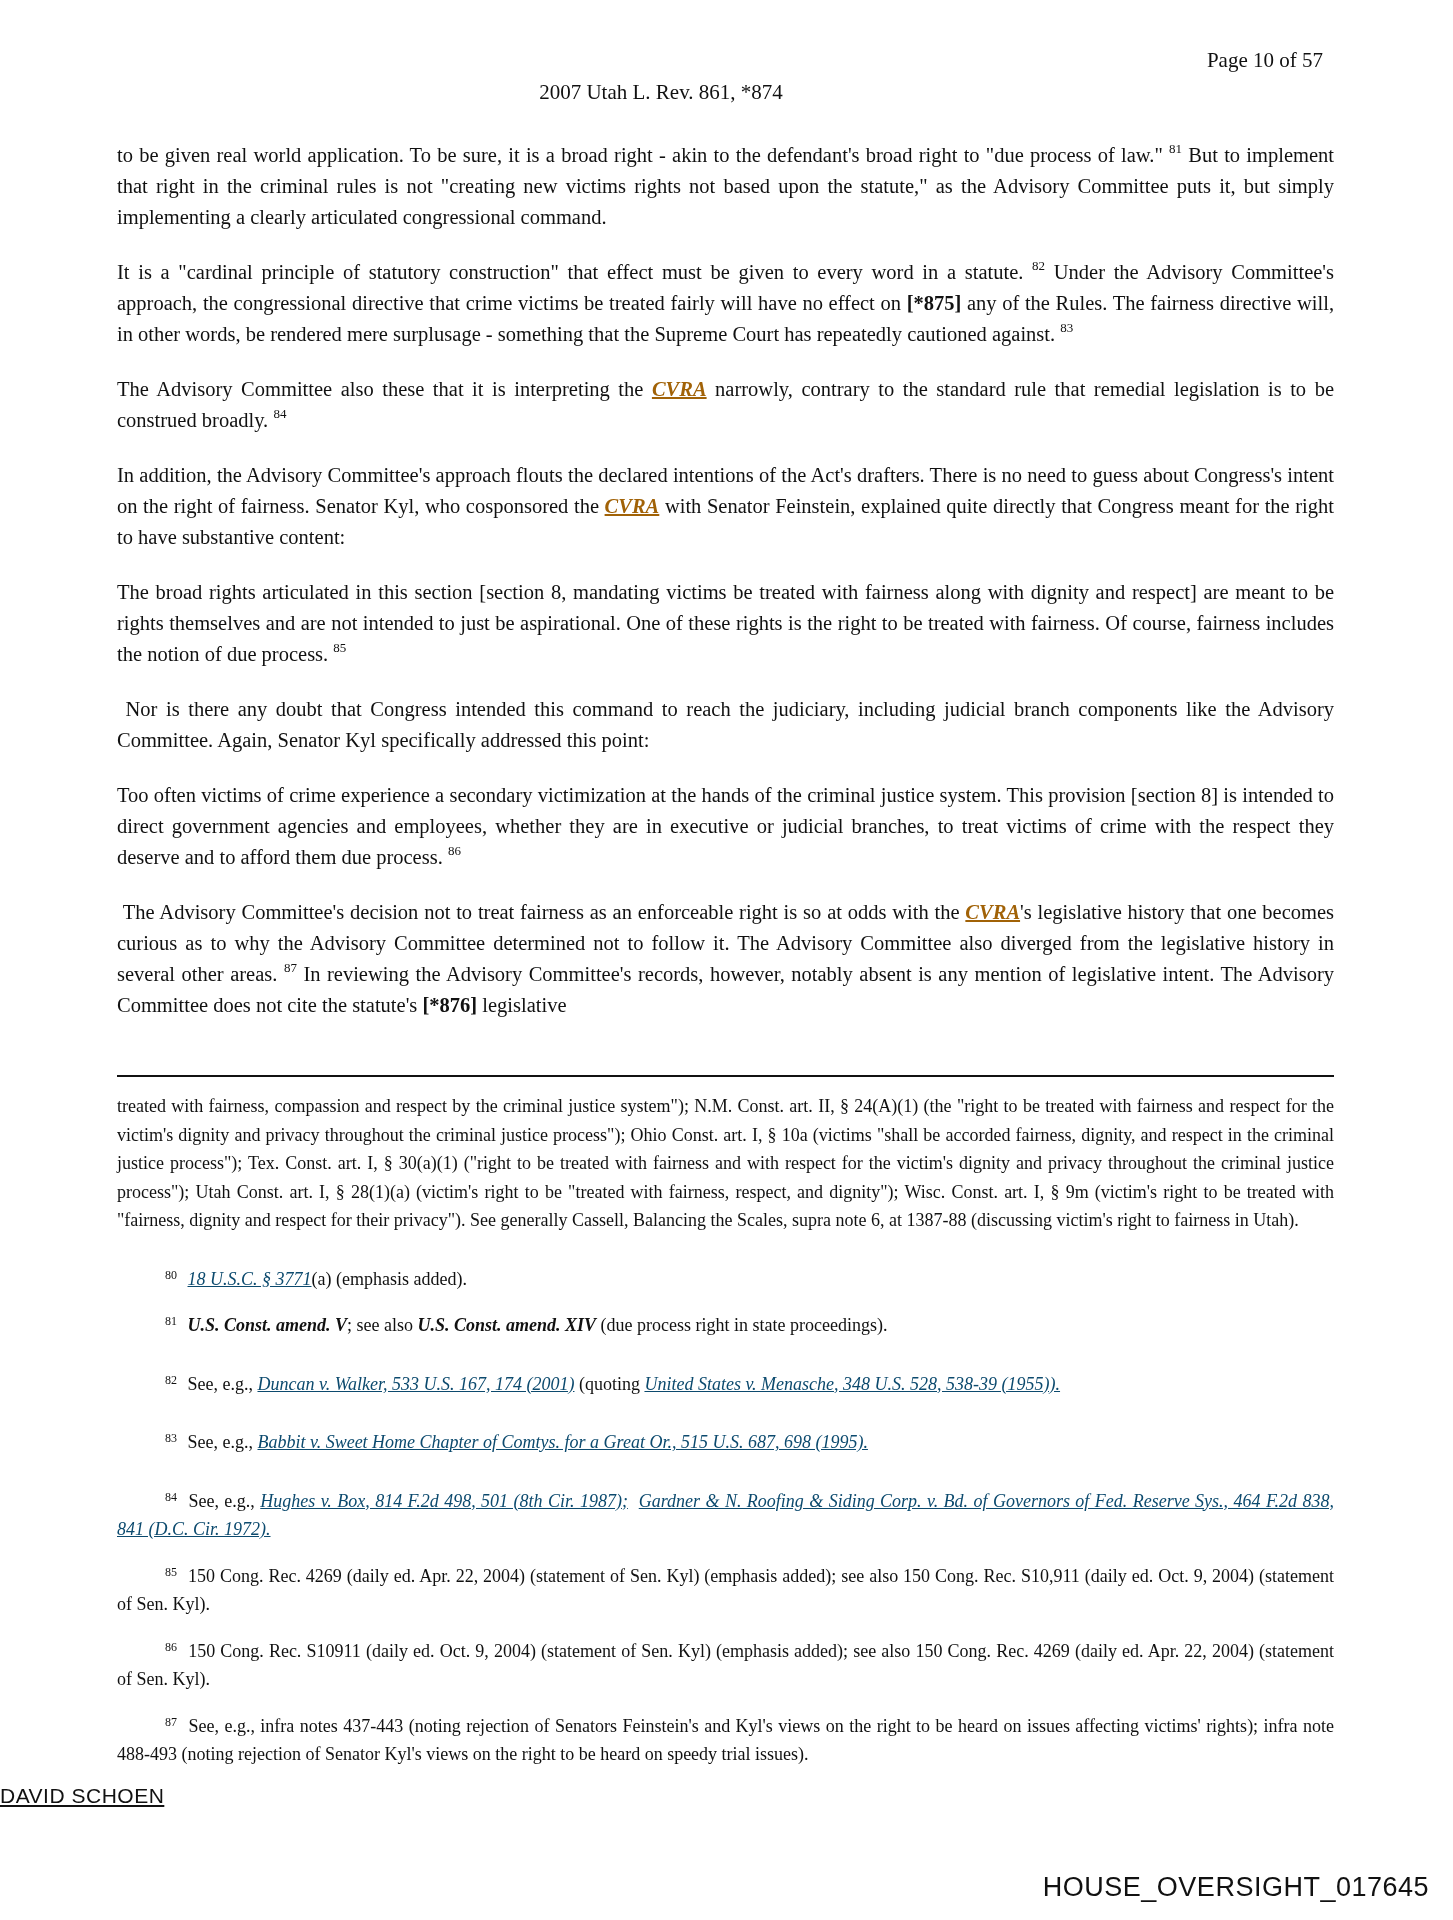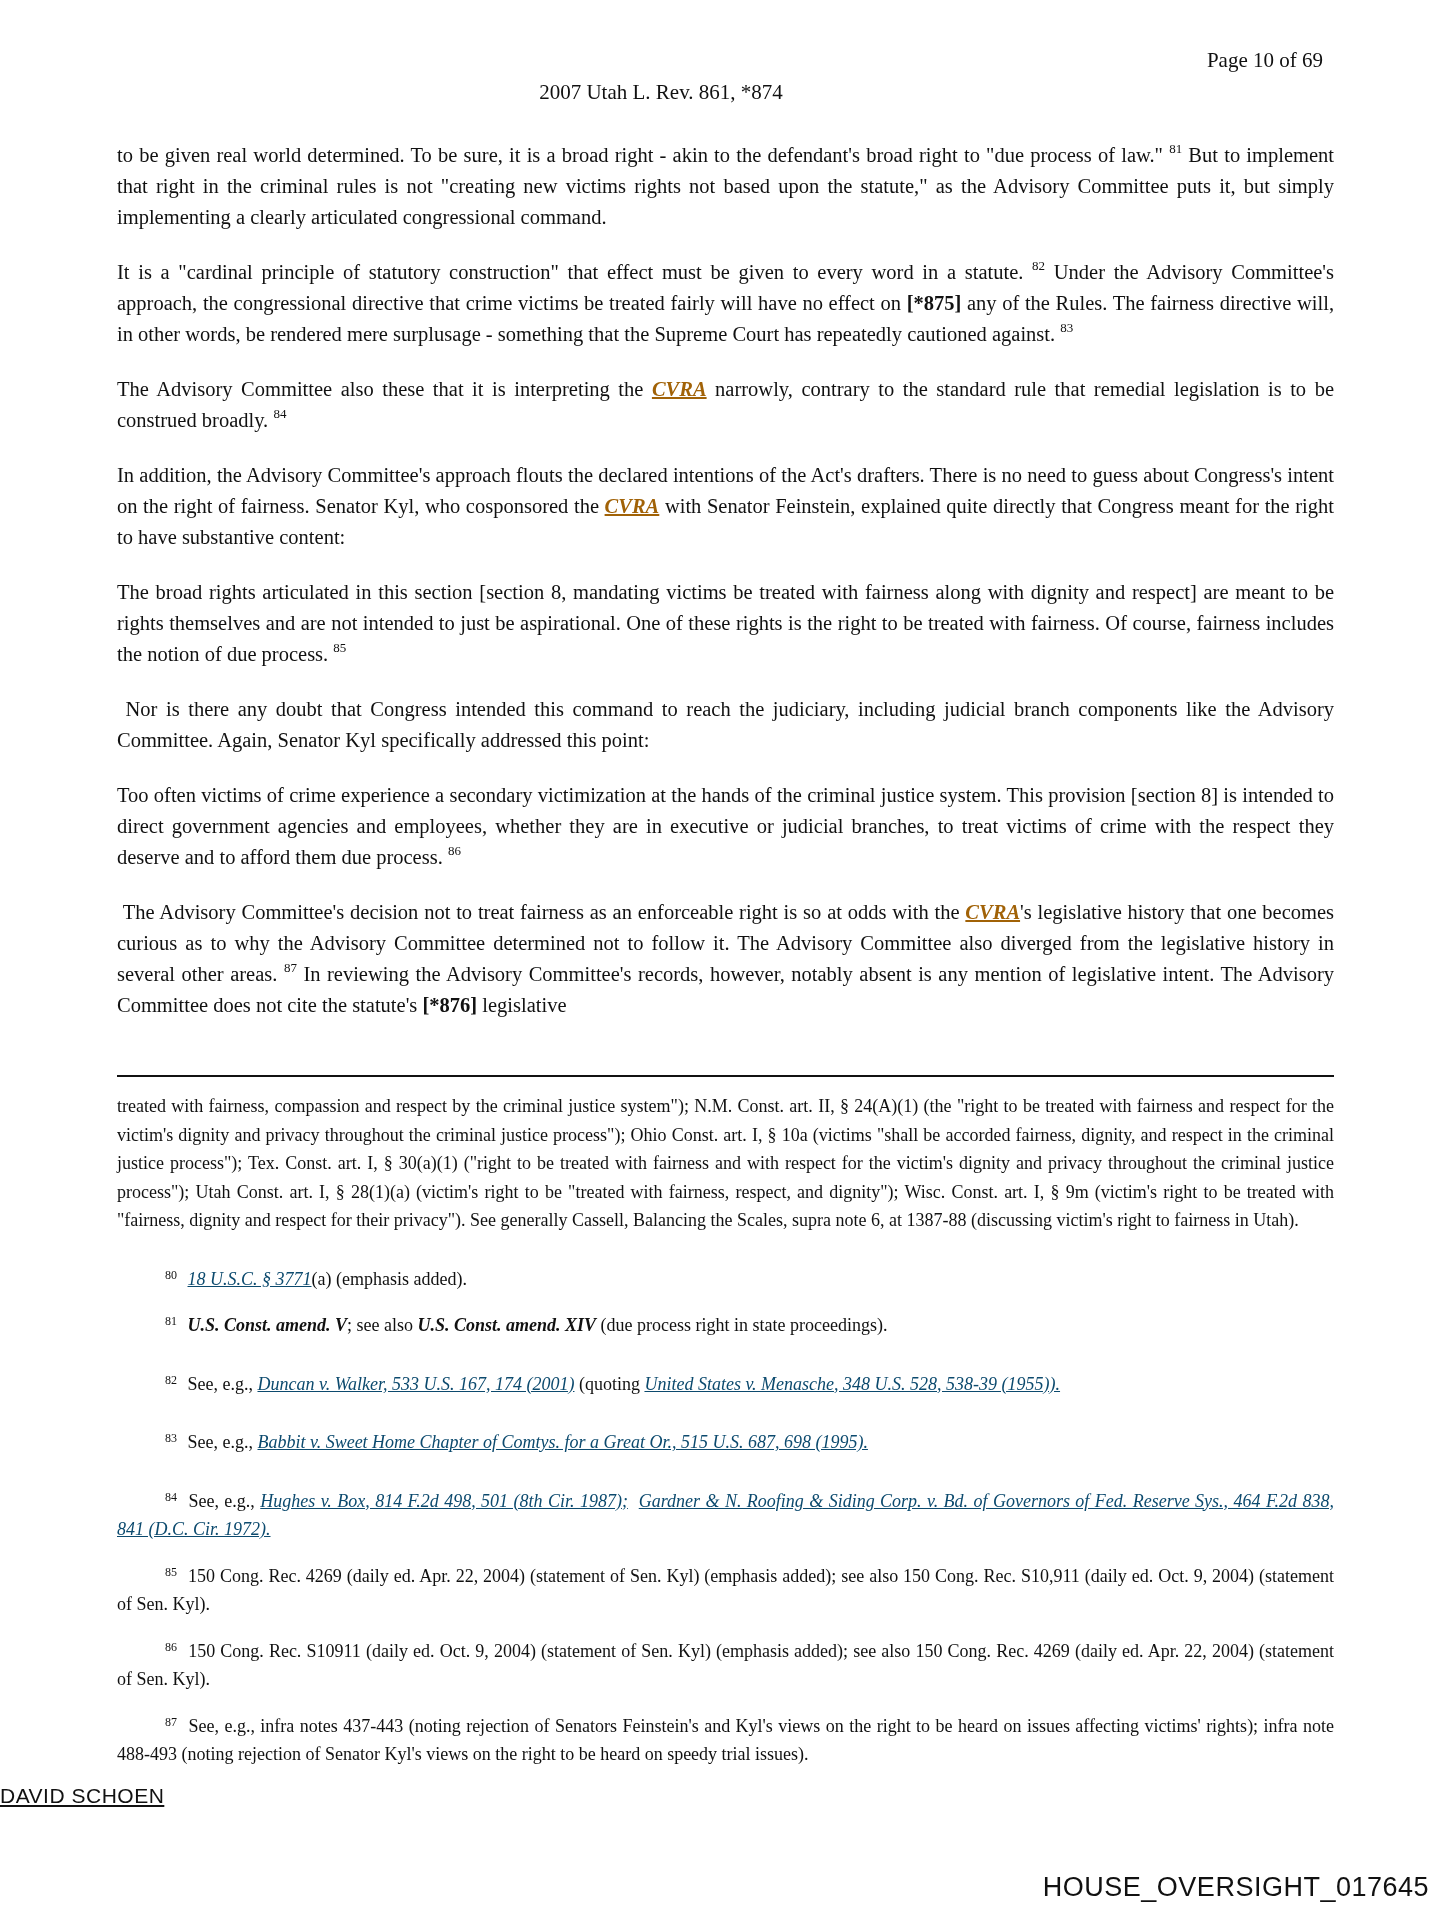--- a/index.html
+++ b/index.html
@@ -111,26 +111,26 @@
       top: 1872px;
       right: 24px;
       font-family: "Liberation Sans", "DejaVu Sans", sans-serif;
       font-size: 27px;
       letter-spacing: 0.5px;
     }
   </style>
 </head>
 <body>
 
-<div class="page-number">Page 10 of 69</div>
+<div class="page-number">Page 10 of 57</div>
 <div class="running-header">2007 Utah L. Rev. 861, *874</div>
 
 <div class="body-text">
   <p>
-    <span>to be given real world determined. To be sure, it is a broad right - akin to the defendant's broad right to "due process of law." </span><sup>81</sup><span> But to implement that right in the criminal rules is not "creating new victims rights not based upon the statute," as the Advisory Committee puts it, but simply implementing a clearly articulated congressional command.</span>
+    <span>to be given real world application. To be sure, it is a broad right - akin to the defendant's broad right to "due process of law." </span><sup>81</sup><span> But to implement that right in the criminal rules is not "creating new victims rights not based upon the statute," as the Advisory Committee puts it, but simply implementing a clearly articulated congressional command.</span>
   </p>
   <p>
     <span>It is a "cardinal principle of statutory construction" that effect must be given to every word in a statute. </span><sup>82</sup><span> Under the Advisory Committee's approach, the congressional directive that crime victims be treated fairly will have no effect on </span><span class="star-page">[*875]</span><span> any of the Rules. The fairness directive will, in other words, be rendered mere surplusage - something that the Supreme Court has repeatedly cautioned against. </span><sup>83</sup>
   </p>
   <p>
     <span>The Advisory Committee also these that it is interpreting the </span><span class="cvra-link">CVRA</span><span> narrowly, contrary to the standard rule that remedial legislation is to be construed broadly. </span><sup>84</sup>
   </p>
   <p>
     <span>In addition, the Advisory Committee's approach flouts the declared intentions of the Act's drafters. There is no need to guess about Congress's intent on the right of fairness. Senator Kyl, who cosponsored the </span><span class="cvra-link">CVRA</span><span> with Senator Feinstein, explained quite directly that Congress meant for the right to have substantive content:</span>
   </p>

